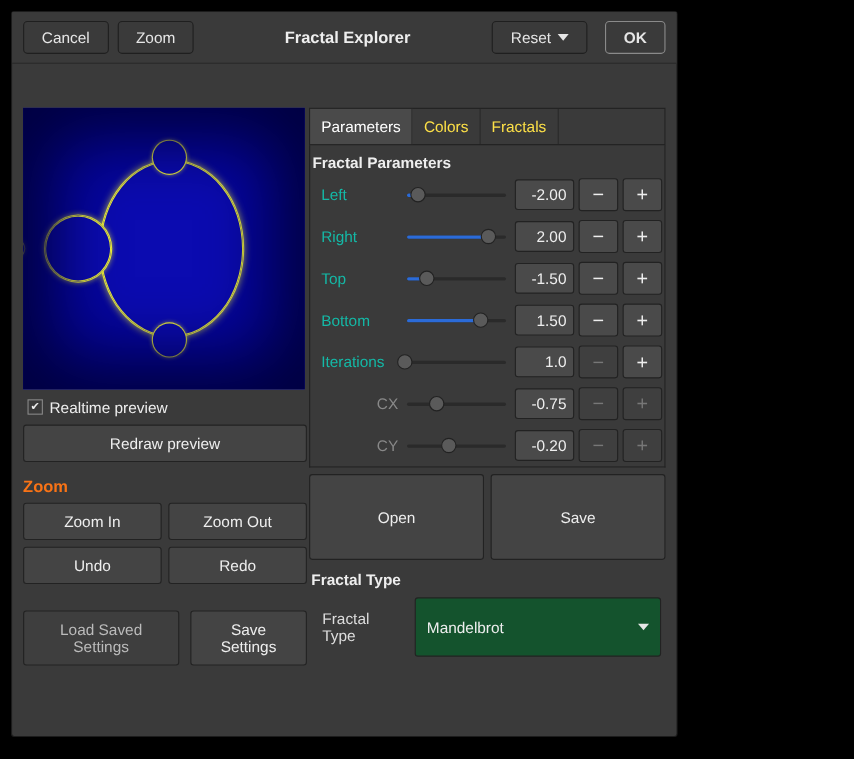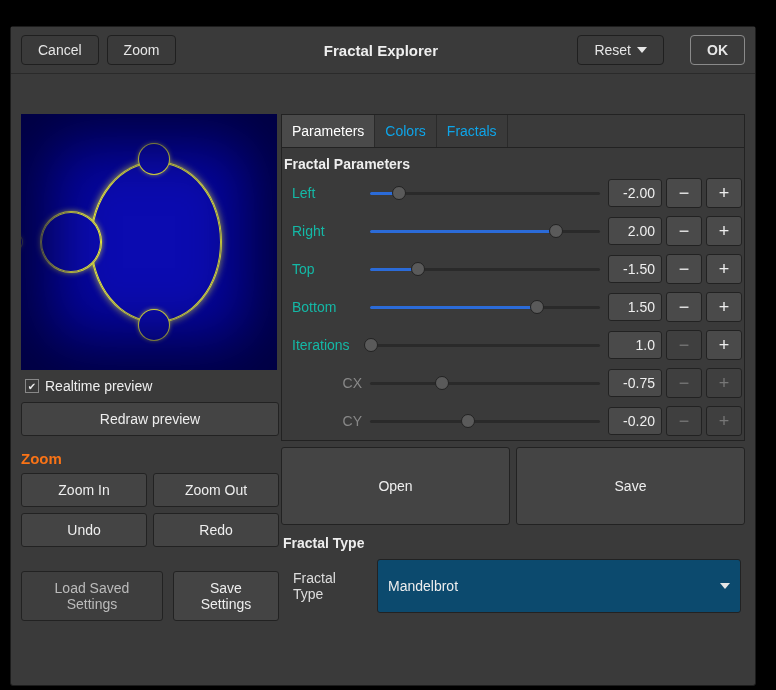--- a/index.html
+++ b/index.html
@@ -1,18 +1,18 @@
 <!DOCTYPE html>
 <html><head>
 <meta charset="utf-8">
 <style>
   * { box-sizing: border-box; margin: 0; padding: 0; font-family: sans-serif; }
   body { background: #000; width: 776px; height: 690px; position: relative; }
   .window {
-    position: absolute; left: 10px; top: 26px; width: 746px; height: 660px;
+    position: absolute; left: 10px; top: 10px; width: 606px; height: 660px;
     background: #3a3a3a; border: 1px solid #1c1c1c; border-radius: 3px;
     box-shadow: 0 4px 20px rgba(0,0,0,0.6);
   }
   .titlebar {
     display: flex; align-items: center; padding: 8px 10px;
     border-bottom: 1px solid #2a2a2a; background: #3a3a3a;
   }
   .tbtn {
     background: #3a3a3a; border: 1px solid #1f1f1f; color: #e6e6e6;
     padding: 6px 16px; border-radius: 4px; font-size: 14px; cursor: pointer;
@@ -47,21 +47,21 @@
   .check { width: 14px; height: 14px; border: 1px solid #888; background: #3a3a3a; display: inline-flex; align-items: center; justify-content: center; font-size: 10px; color: #eee; }
   .wide-btn {
     background: #444; border: 1px solid #222; color: #eee; font-size: 14px;
     padding: 8px 0; border-radius: 3px; cursor: pointer; width: 100%;
   }
   .section-lbl { color: #f97316; font-weight: bold; font-size: 15px; margin: 14px 0 6px 0; }
   .btn-grid { display: grid; grid-template-columns: 1fr 1fr; gap: 6px; }
   .btn-grid .wide-btn { width: auto; }
   .rightcol { flex: 1; display: flex; flex-direction: column; }
   .tabbar { display: flex; border: 1px solid #222; background: #3a3a3a; }
-  .tab { padding: 8px 10px; color: #0ea5e9; font-size: 14px; cursor: pointer; border-right: 1px solid #2a2a2a; }
+  .tab { padding: 8px 10px; color: #fde047; font-size: 14px; cursor: pointer; border-right: 1px solid #2a2a2a; }
   .tab.active { background: #4a4a4a; color: #fff; }
   .pane { border: 1px solid #222; border-top: none; padding: 2px 0 0 0; }
   .group-lbl { color: #eee; font-weight: bold; font-size: 14px; padding: 6px 0 2px 2px; }
   .param-row { display: grid; grid-template-columns: 78px 1fr 54px 36px 36px; align-items: center; gap: 4px; padding: 4px 2px; }
   .param-row .pl { color: #14b8a6; font-size: 14px; padding-left: 8px; }
   .param-row.disabled .pl { color: #888; text-align: right; }
   .slider { position: relative; height: 20px; }
   .track { position: absolute; left: 4px; right: 4px; top: 9px; height: 3px; background: #2a2a2a; border-radius: 2px; }
   .fill { position: absolute; left: 4px; top: 9px; height: 3px; background: #2b6bd8; border-radius: 2px; }
   .thumb { position: absolute; top: 3px; width: 14px; height: 14px; background: #5a5a5a; border: 1px solid #222; border-radius: 50%; }
@@ -75,21 +75,21 @@
   }
   .step.dis { color: #777; background: #3f3f3f; }
   .open-save { display: grid; grid-template-columns: 1fr 1fr; gap: 6px; margin-top: 6px; }
   .big-btn {
     background: #444; border: 1px solid #222; color: #eee; font-size: 14px;
     height: 78px; border-radius: 3px; cursor: pointer;
   }
   .ft-row { display: flex; align-items: center; gap: 8px; padding: 6px 4px 10px 4px; }
   .ft-row .fl { color: #ddd; font-size: 14px; padding-left: 8px; width: 84px; }
   .select {
-    flex: 1; background: #0c4a6e; border: 1px solid #222; color: #eee; font-size: 14px;
+    flex: 1; background: #14532d; border: 1px solid #222; color: #eee; font-size: 14px;
     padding: 18px 10px; border-radius: 3px; display: flex; align-items: center; justify-content: space-between;
   }
   .footer { display: flex; gap: 10px; padding: 24px 0 0 0; }
   .fbtn {
     background: #3e3e3e; border: 1px solid #222; color: #bbb; font-size: 14px;
     padding: 8px 16px; border-radius: 3px; cursor: pointer;
   }
   .fbtn.active { color: #eee; background: #444; }
 </style>
 </head>
@@ -98,21 +98,21 @@
 <div class="window">
 
   <div class="titlebar">
     <button class="tbtn">Cancel</button>
     <button class="tbtn">Zoom</button>
     <div class="title">Fractal Explorer</div>
     <button class="tbtn reset-drop">
       <span>Reset</span>
       <span class="chev"></span>
     </button>
-    <button class="tbtn ok" style="margin-left:18px;margin-right:0">OK</button>
+    <button class="tbtn ok" style="margin-left:8px;margin-right:0">OK</button>
   </div>
 
   <div class="content">
 
     <div class="leftcol">
       <div class="preview">
         <div class="mandel">
 
           <div class="bud1"></div>
           <div class="bud2"></div>

